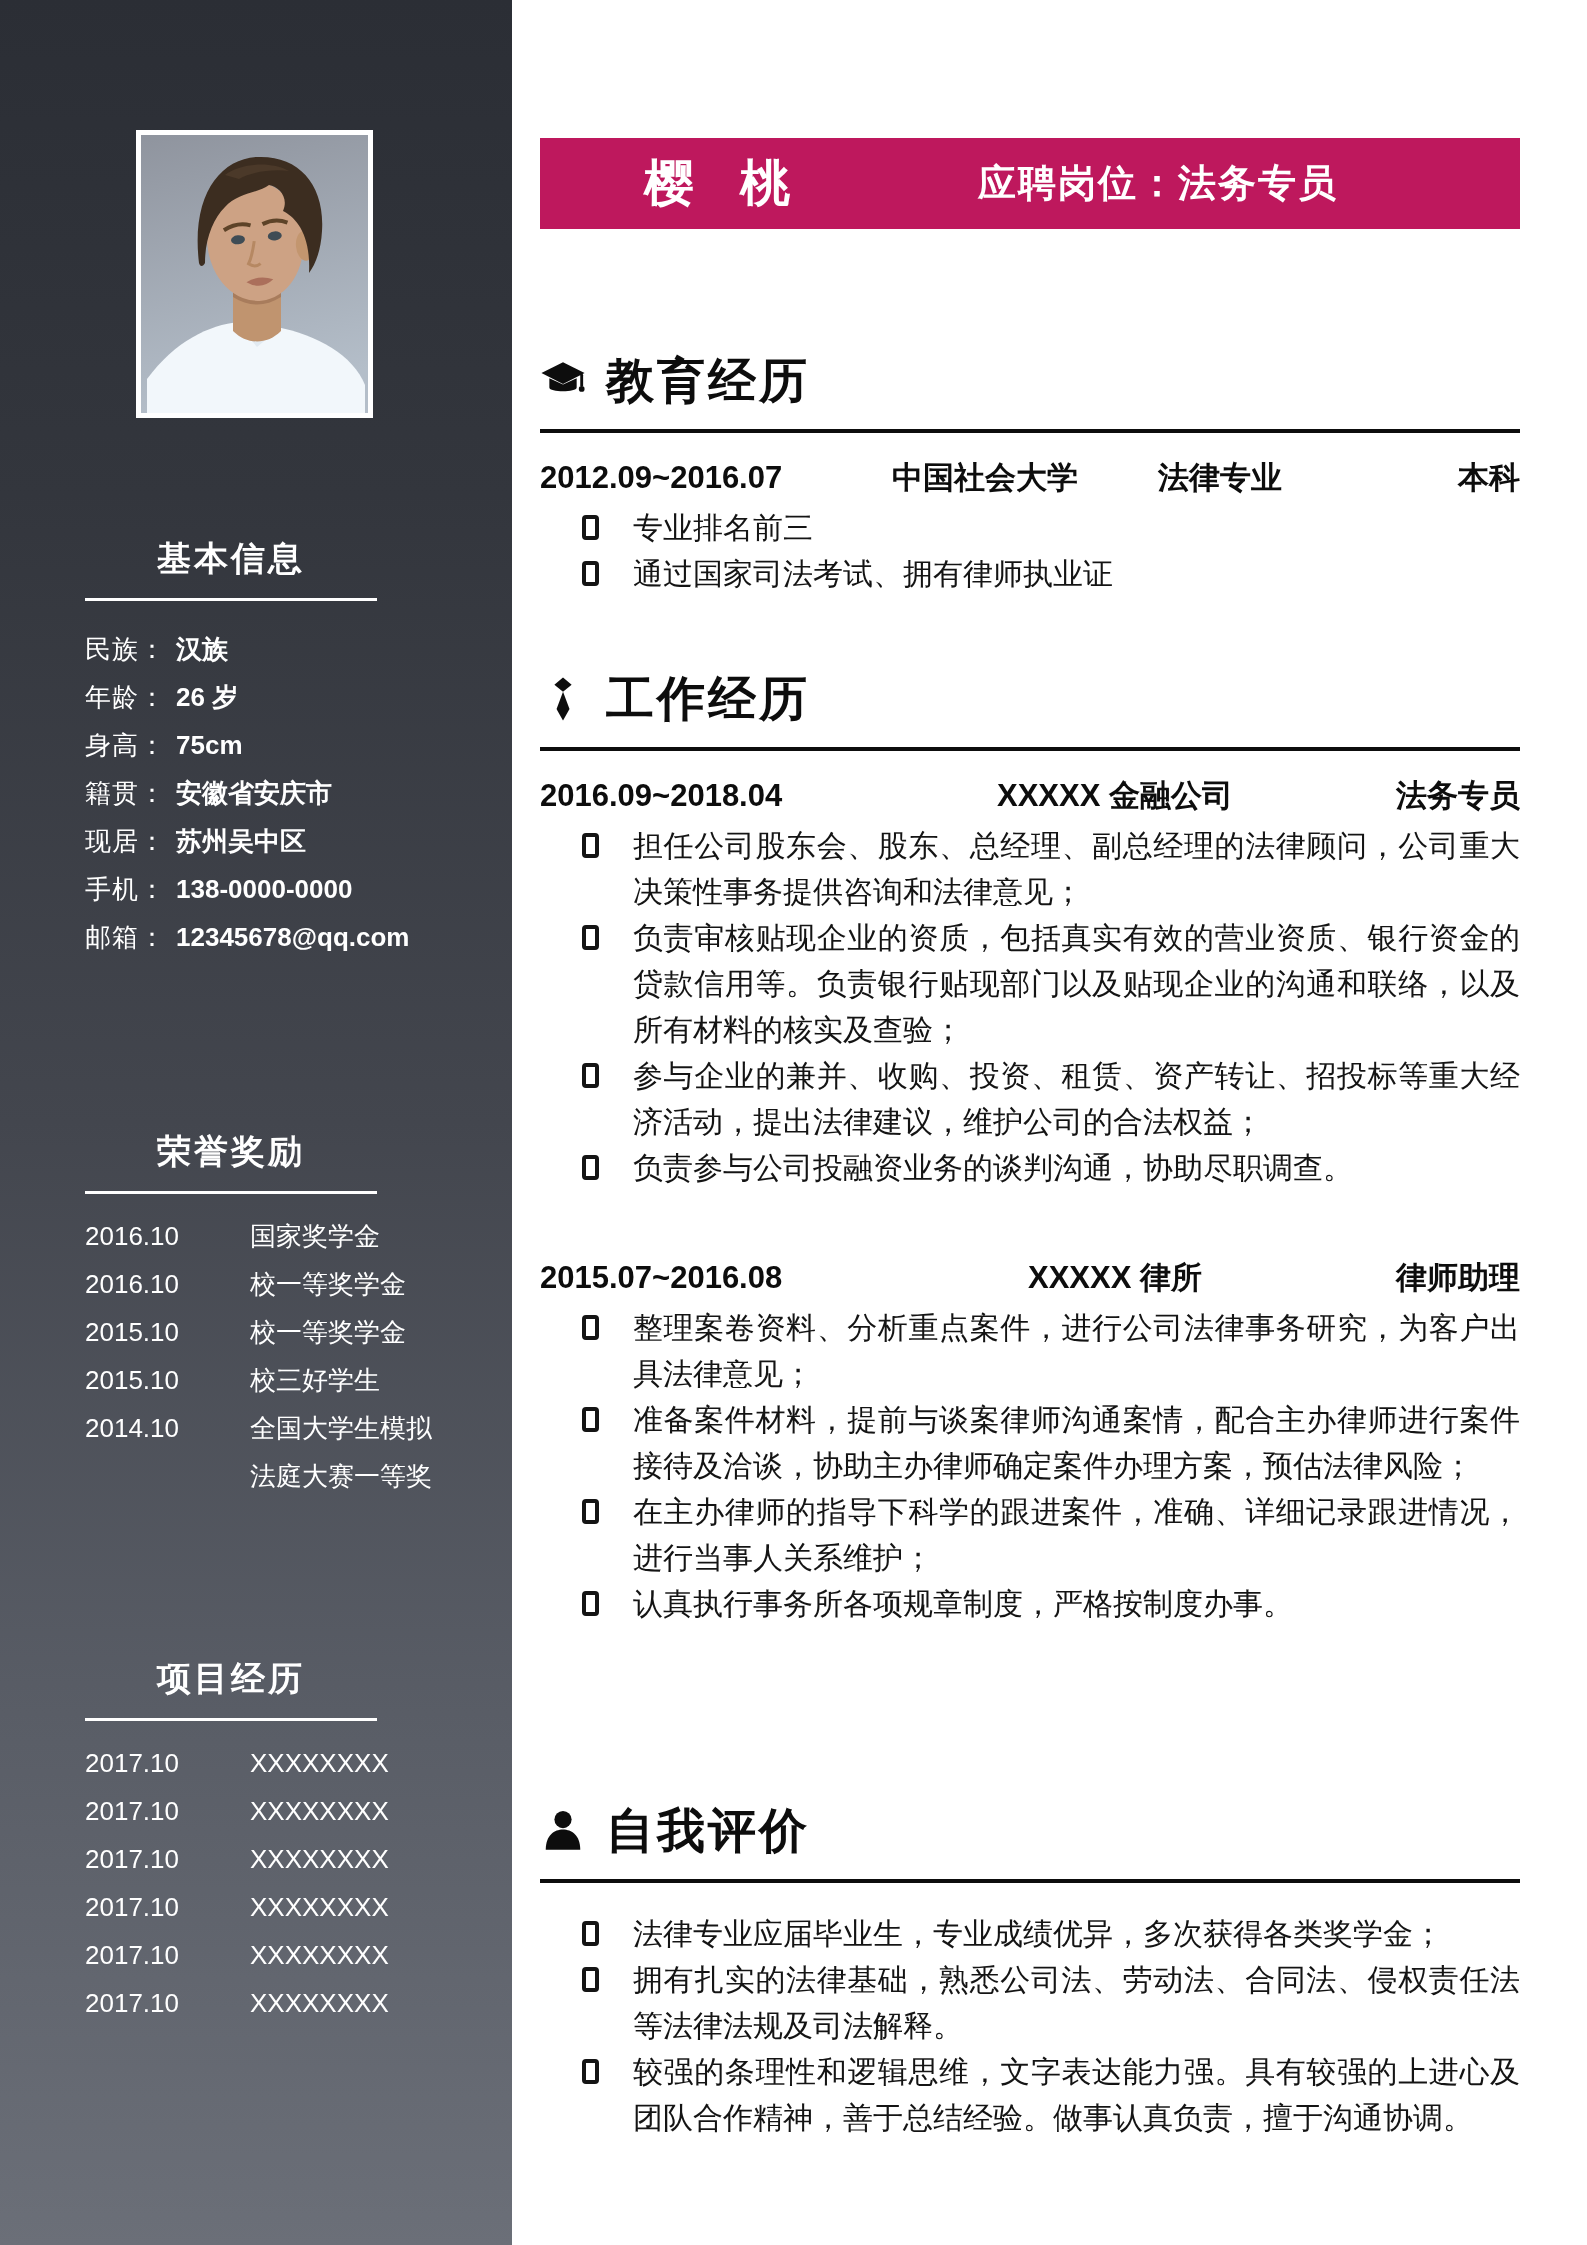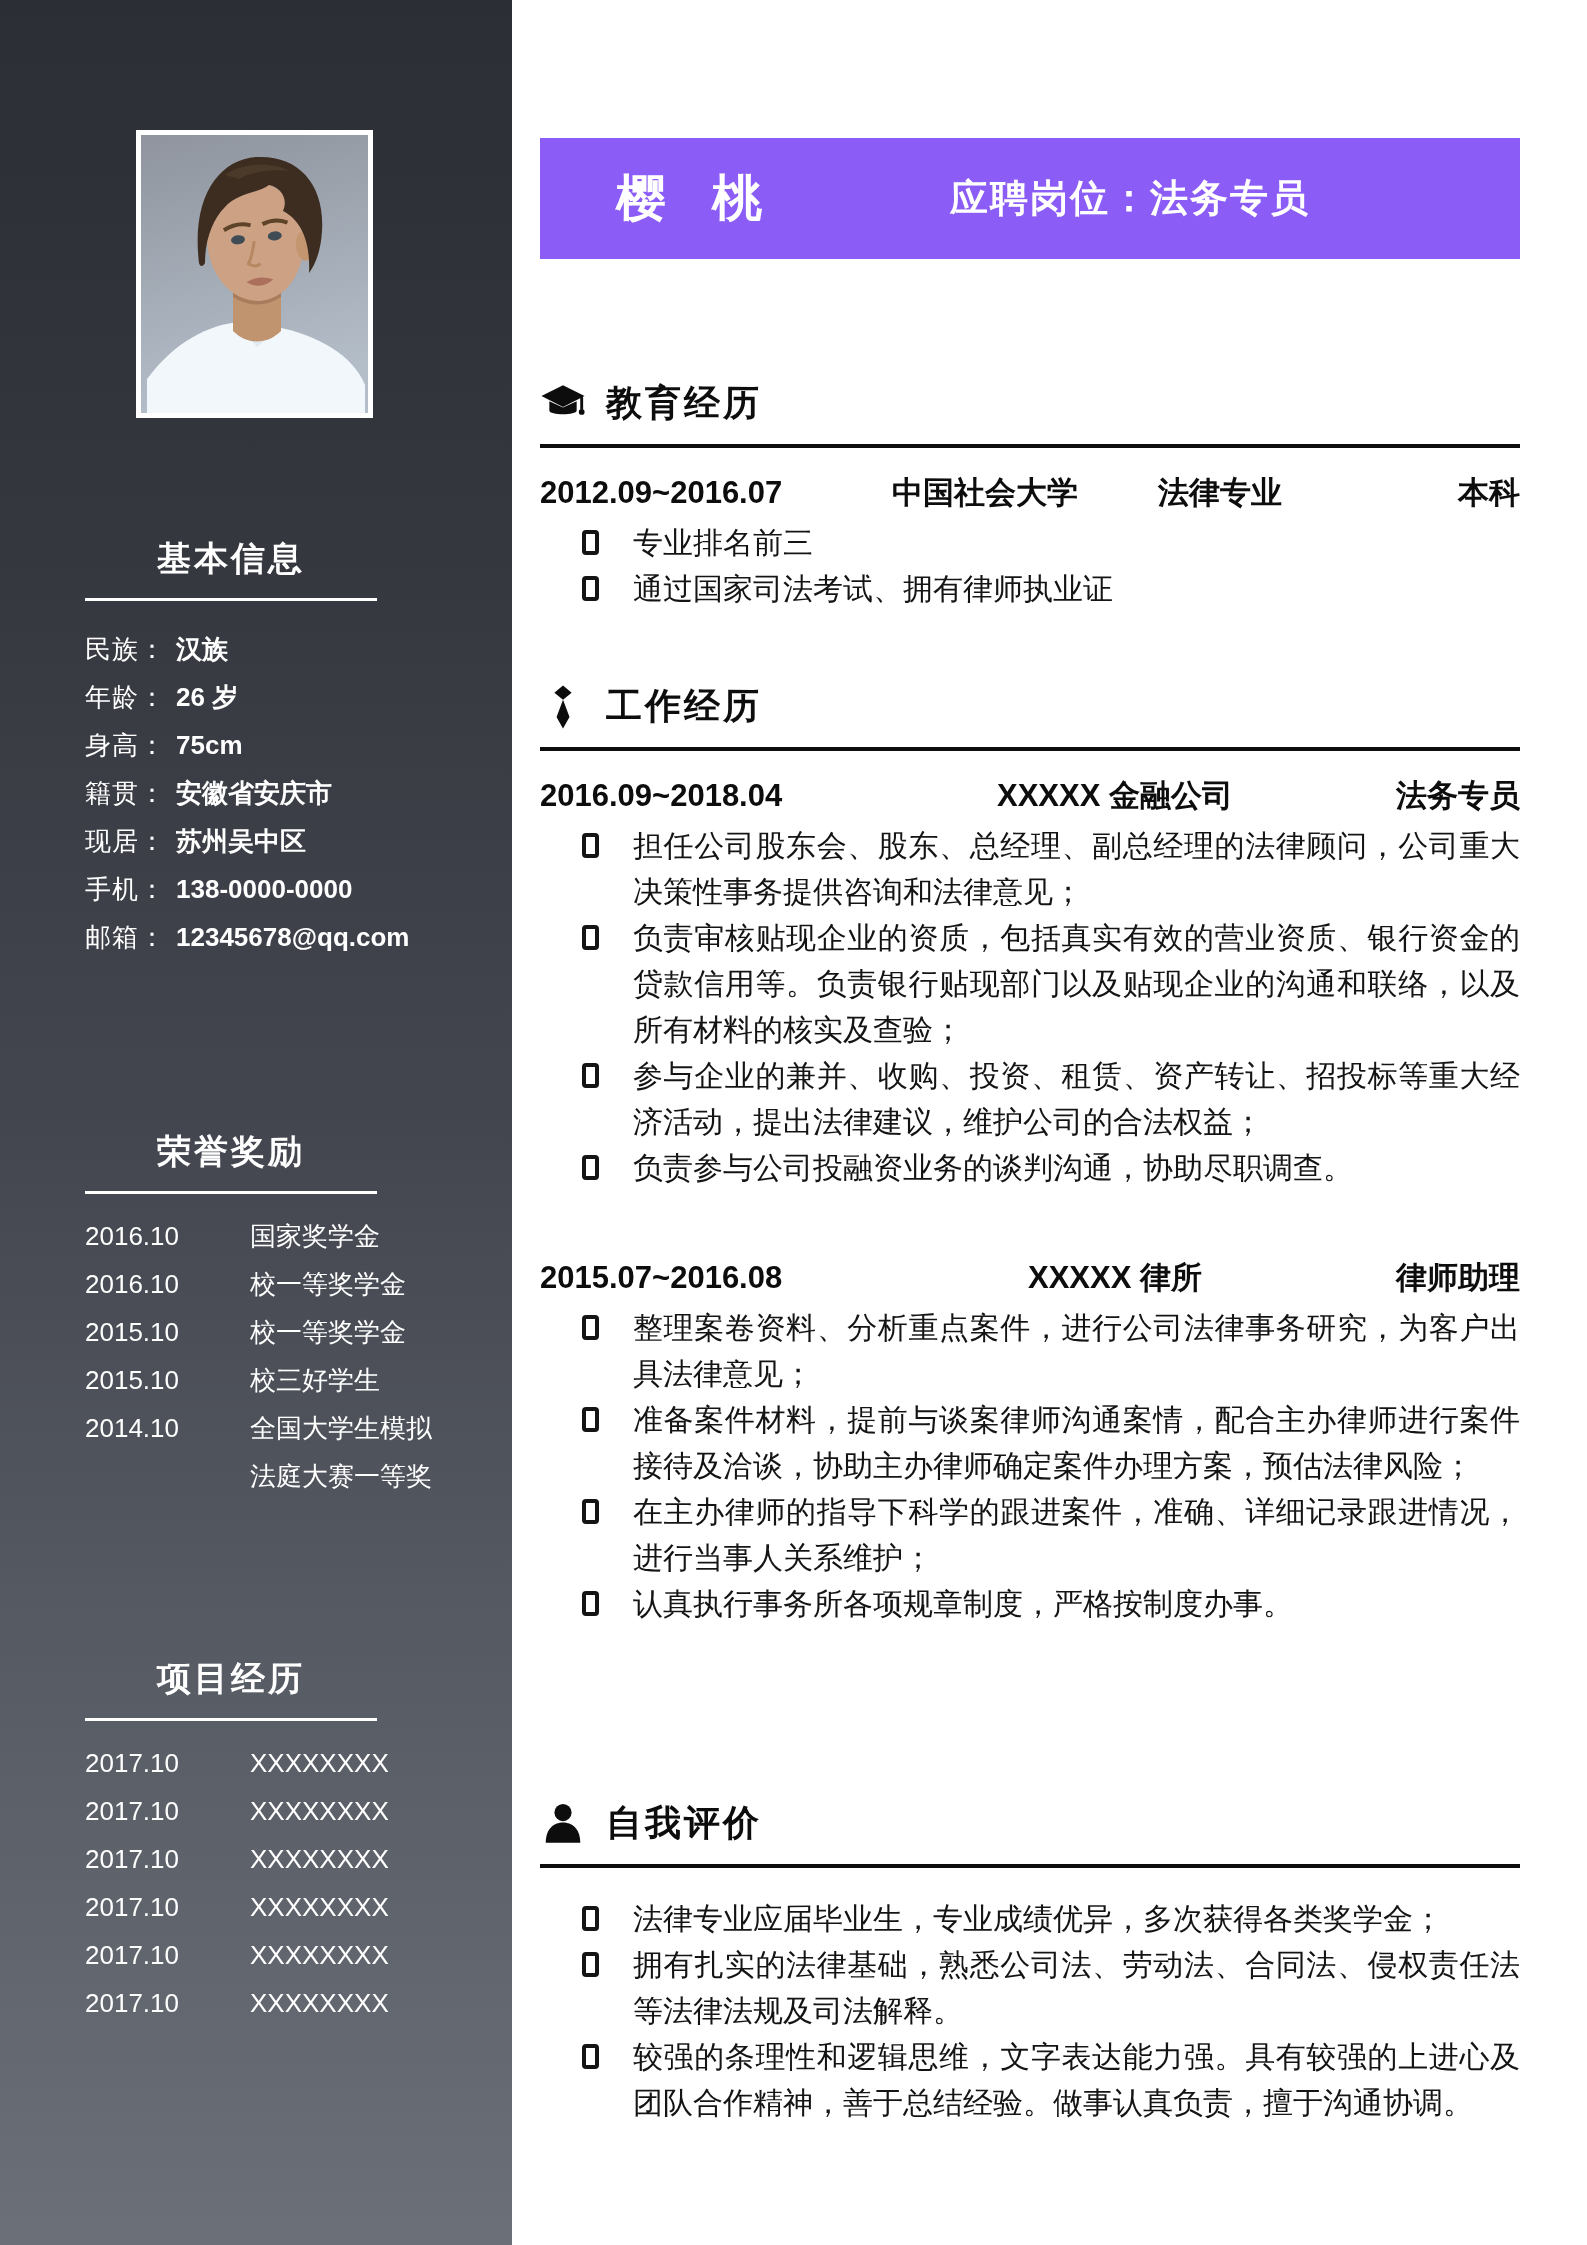--- a/index.html
+++ b/index.html
@@ -43,36 +43,36 @@
 
   .dated-list { list-style:none; margin-top:18px; }
   .dated-list li { display:flex; font-size:26px; line-height:48px; white-space:nowrap; }
   .dated-list .date { width:165px; flex:none; }
   .dated-list .txt  { flex:1; }
 
   
   .content { position:absolute; left:540px; top:0; width:980px; }
 
   .name-bar {
-    margin-top:138px; height:121px; background:#8b5cf6;
-    display:flex; align-items:center; padding-left:76px;
+    margin-top:138px; height:91px; background:#be185d;
+    display:flex; align-items:center; padding-left:104px;
     color:#ffffff;
   }
   .name-bar .name { font-size:50px; font-weight:700; letter-spacing:16px; }
   .name-bar .position { font-size:38px; font-weight:700; margin-left:172px; letter-spacing:2px; }
 
   .sec { width:980px; }
   .sec.edu  { margin-top:120px; }
   .sec.work { margin-top:70px; }
   .sec.eval { margin-top:172px; }
 
   .sec-head { display:flex; align-items:center; gap:20px; }
   .sec-head .icn { width:46px; height:46px; flex:none; display:flex; align-items:center; justify-content:center; }
   .sec-head .icn svg { width:46px; height:46px; }
-  .sec-head h2 { font-size:36px; font-weight:800; letter-spacing:3px; color:#0d0d0d; }
+  .sec-head h2 { font-size:48px; font-weight:800; letter-spacing:3px; color:#0d0d0d; }
   .rule { height:4px; background:#0d0d0d; margin-top:16px; }
 
   .entry-row {
     display:flex; align-items:baseline;
     margin-top:24px; font-size:31px; font-weight:700; color:#0d0d0d;
   }
   .entry-row .period { width:340px; flex:none; }
   .entry-row .mid    { flex:1; text-align:center; }
   .entry-row .mid2   { width:260px; flex:none; text-align:center; }
   .entry-row .right  { width:170px; flex:none; text-align:right; }

